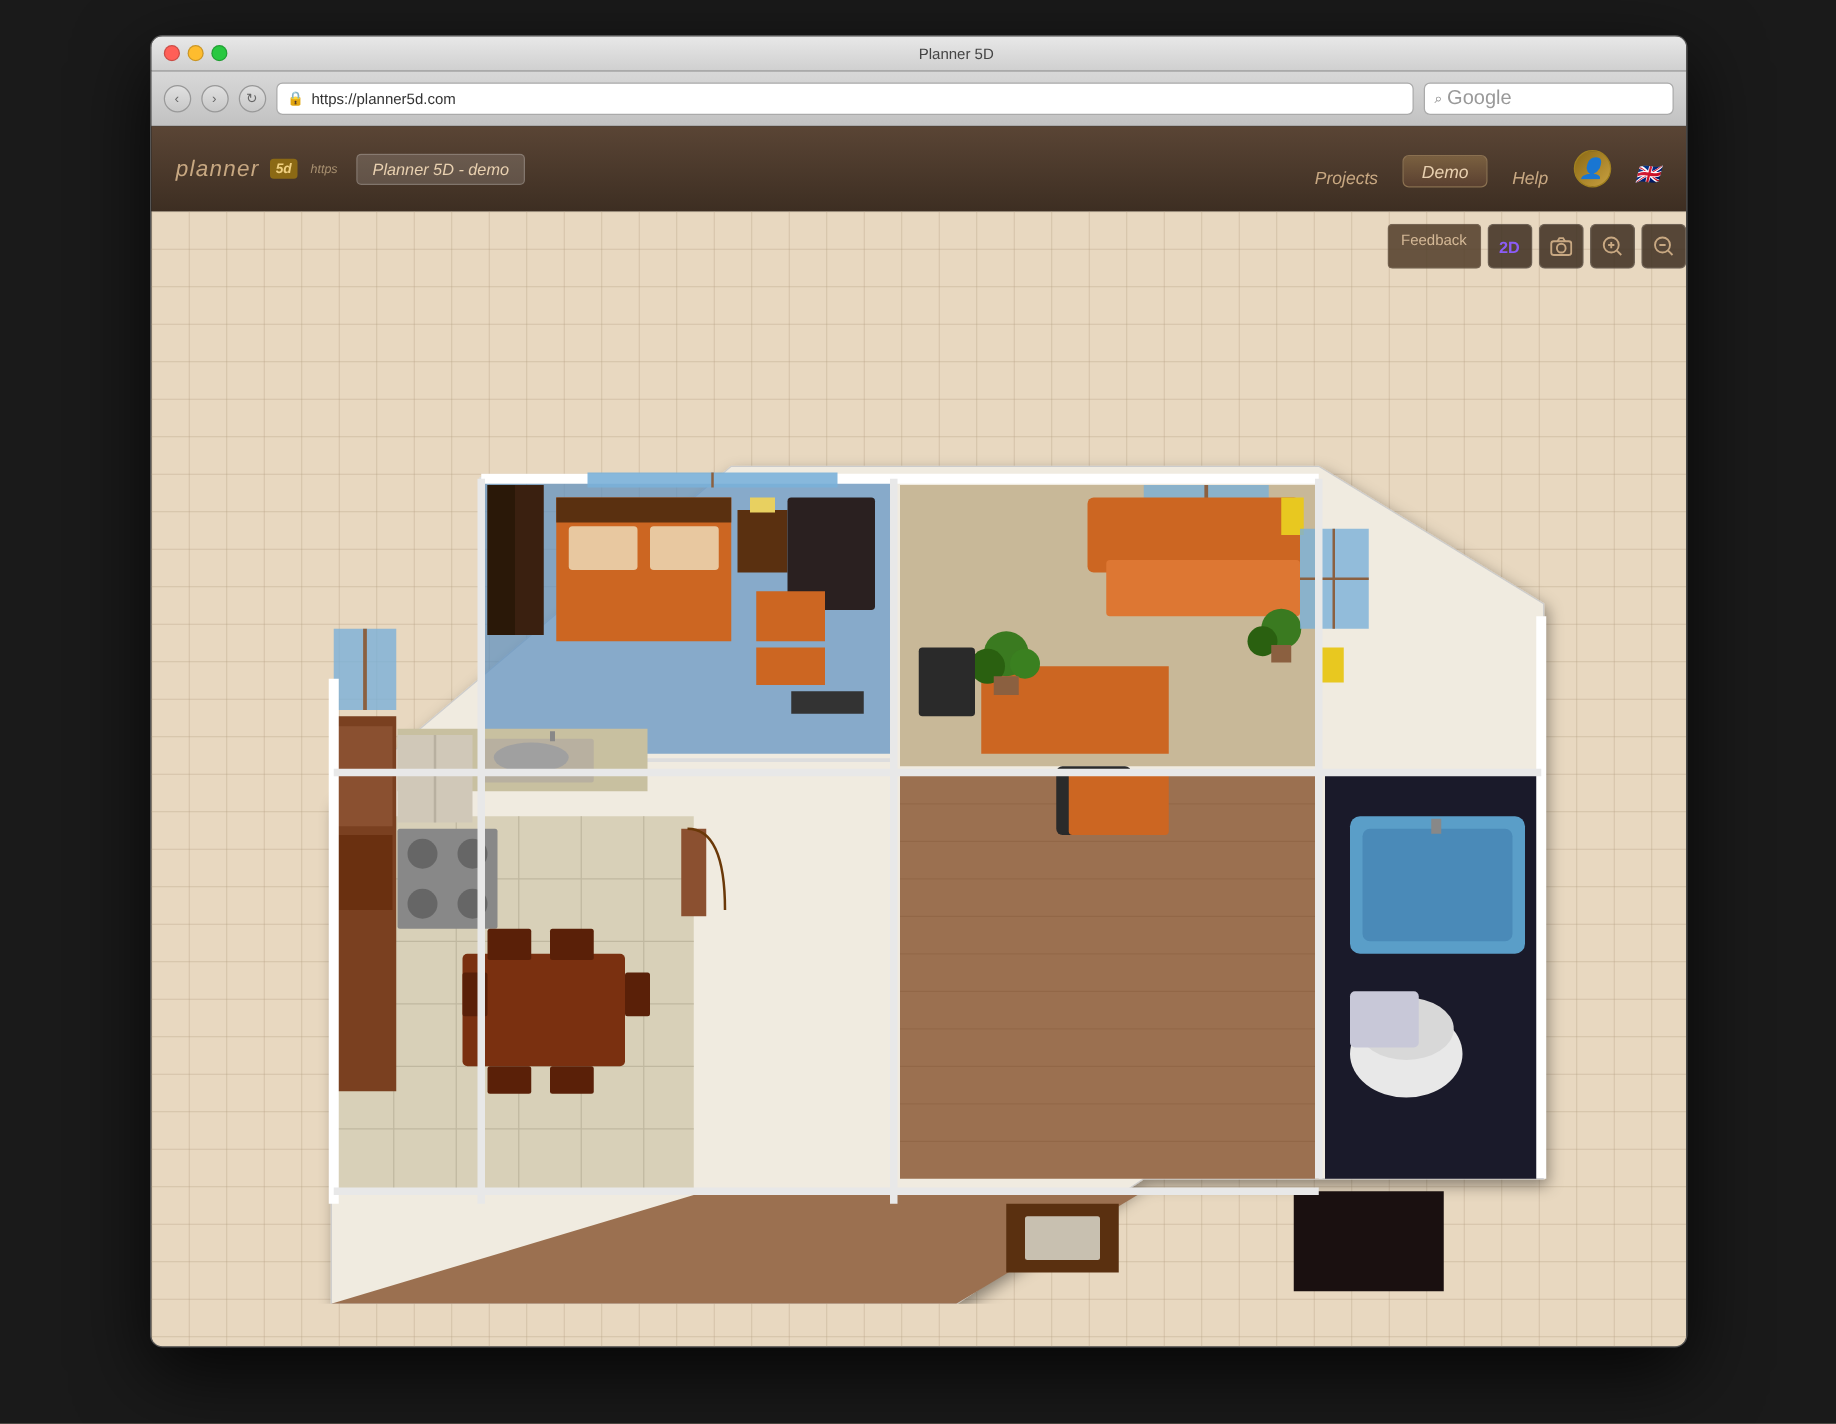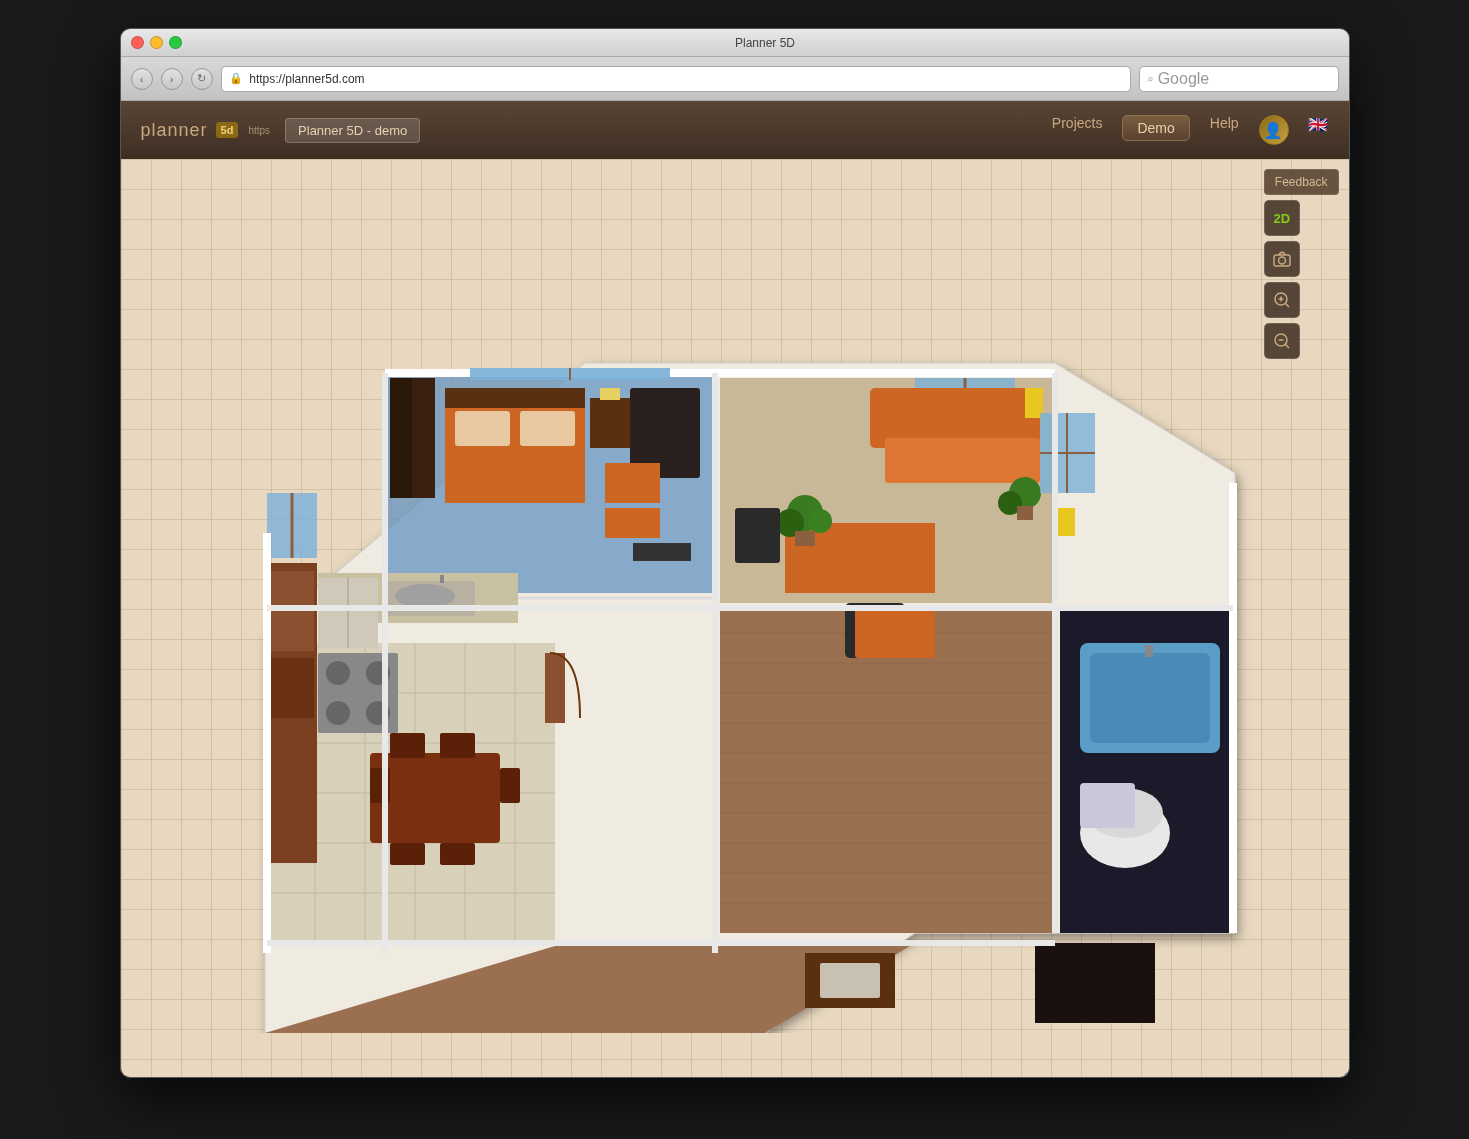--- a/index.html
+++ b/index.html
@@ -110,26 +110,27 @@
       font-size: 11px;
       color: #888;
     }
     .search-placeholder {
       font-size: 16px;
       color: #999;
     }
 
     
     .app-header {
-      height: 58px;
+      height: 68px;
       background: linear-gradient(to bottom, #5a4535, #3d2e22);
       display: flex;
       align-items: center;
       padding: 0 20px;
       gap: 15px;
+      font-style: italic;
     }
     .logo-area {
       display: flex;
       align-items: center;
       gap: 8px;
     }
     .logo-text {
       font-size: 18px;
       color: #c8a882;
       font-weight: 300;
@@ -153,21 +154,21 @@
       background: rgba(255,255,255,0.15);
       border: 1px solid rgba(255,255,255,0.2);
       border-radius: 4px;
       padding: 4px 12px;
       color: #e8d0b0;
       font-size: 13px;
     }
     .header-spacer { flex: 1; }
     .header-nav {
       display: flex;
-      align-items: flex-start;
+      align-items: flex-end;
       gap: 20px;
     }
     .nav-item {
       color: #c8a882;
       font-size: 14px;
       cursor: pointer;
     }
     .nav-item-active {
       background: linear-gradient(to bottom, #7a6040, #5a4030);
       border: 1px solid #8a7050;
@@ -215,45 +216,45 @@
       position: absolute;
       inset: 0;
       display: flex;
       align-items: center;
       justify-content: center;
     }
 
     
     .right-toolbar {
       position: absolute;
-      right: 10px;
+      right: 0;
       top: 10px;
       display: flex;
-      flex-direction: column;
+      flex-direction: row;
       gap: 5px;
     }
     .feedback-btn {
       background: rgba(80,60,40,0.85);
       color: #d4b896;
       font-size: 12px;
       padding: 5px 10px;
       border-radius: 4px;
       cursor: pointer;
       border: 1px solid rgba(255,255,255,0.1);
     }
     .toolbar-btn {
       width: 36px;
       height: 36px;
       background: rgba(60,45,30,0.85);
       border: 1px solid rgba(255,255,255,0.15);
       border-radius: 5px;
       display: flex;
       align-items: center;
       justify-content: center;
-      color: #84cc16;
+      color: #8b5cf6;
       font-size: 14px;
       cursor: pointer;
     }
     .toolbar-btn-2d {
       font-size: 13px;
       font-weight: bold;
     }
 
     
     .resize-handle {

